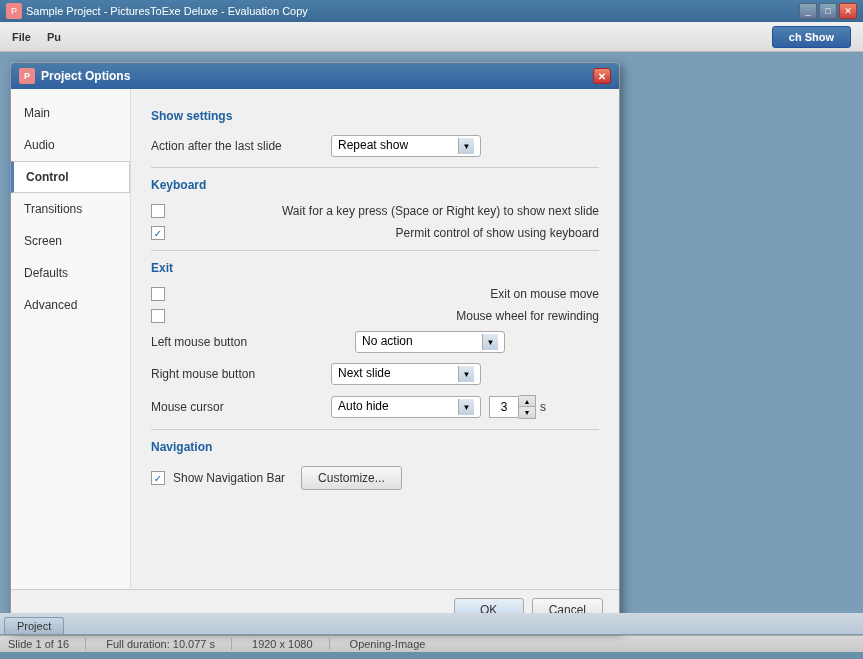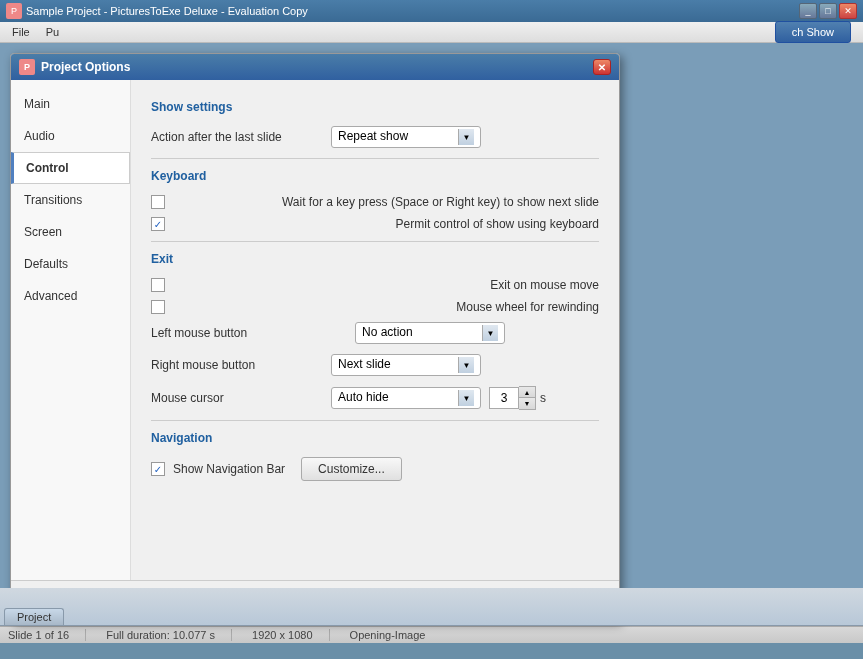--- a/index.html
+++ b/index.html
@@ -49,25 +49,26 @@
       justify-content: center;
       cursor: pointer;
       font-size: 9px;
       color: white;
     }
     .title-bar-btn.close { background: linear-gradient(to bottom, #e86, #c44); border-color: #a33; }
 
     
     .app-toolbar {
       background: linear-gradient(to bottom, #f0f0f0, #ddd);
-      height: 21px;
+      height: 30px;
       display: flex;
       align-items: center;
       padding: 0 4px;
       border-bottom: 1px solid #bbb;
+      font-weight: bold;
     }
     .app-menu { display: flex; align-items: center; }
     .app-menu-item {
       padding: 2px 8px;
       font-size: 11px;
       cursor: pointer;
       color: #333;
     }
 
     
@@ -314,21 +315,21 @@
       display: flex;
       justify-content: flex-end;
       padding: 8px 16px;
       border-top: 1px solid #ccc;
       gap: 8px;
       background: #f0f0f0;
     }
 
     
     .tab-bar {
-      height: 38px;
+      height: 22px;
       background: linear-gradient(to bottom, #d0d8e0, #b8c8d8);
       display: flex;
       align-items: flex-end;
       padding: 0 4px;
       border-bottom: 1px solid #8899aa;
     }
     .tab {
       padding: 2px 12px;
       font-size: 11px;
       background: linear-gradient(to bottom, #c8d8e8, #a8b8c8);

